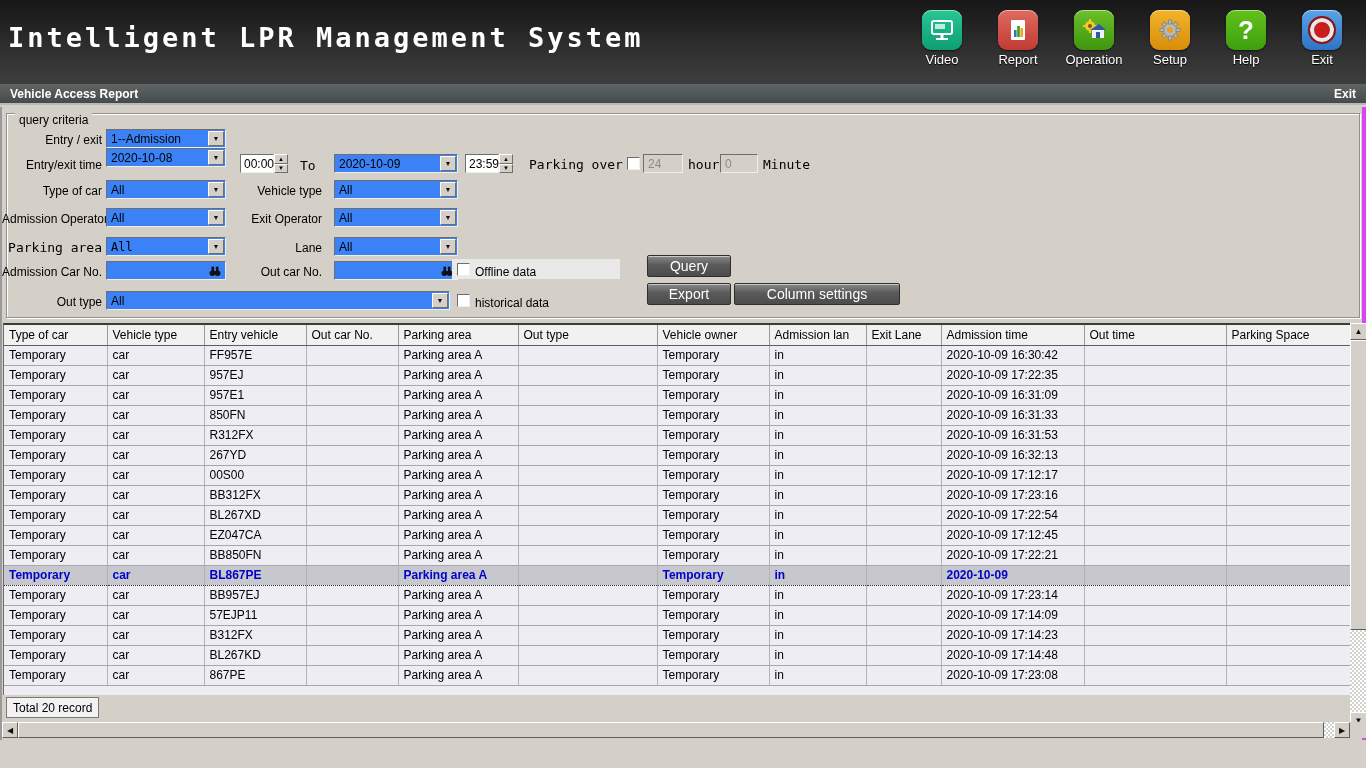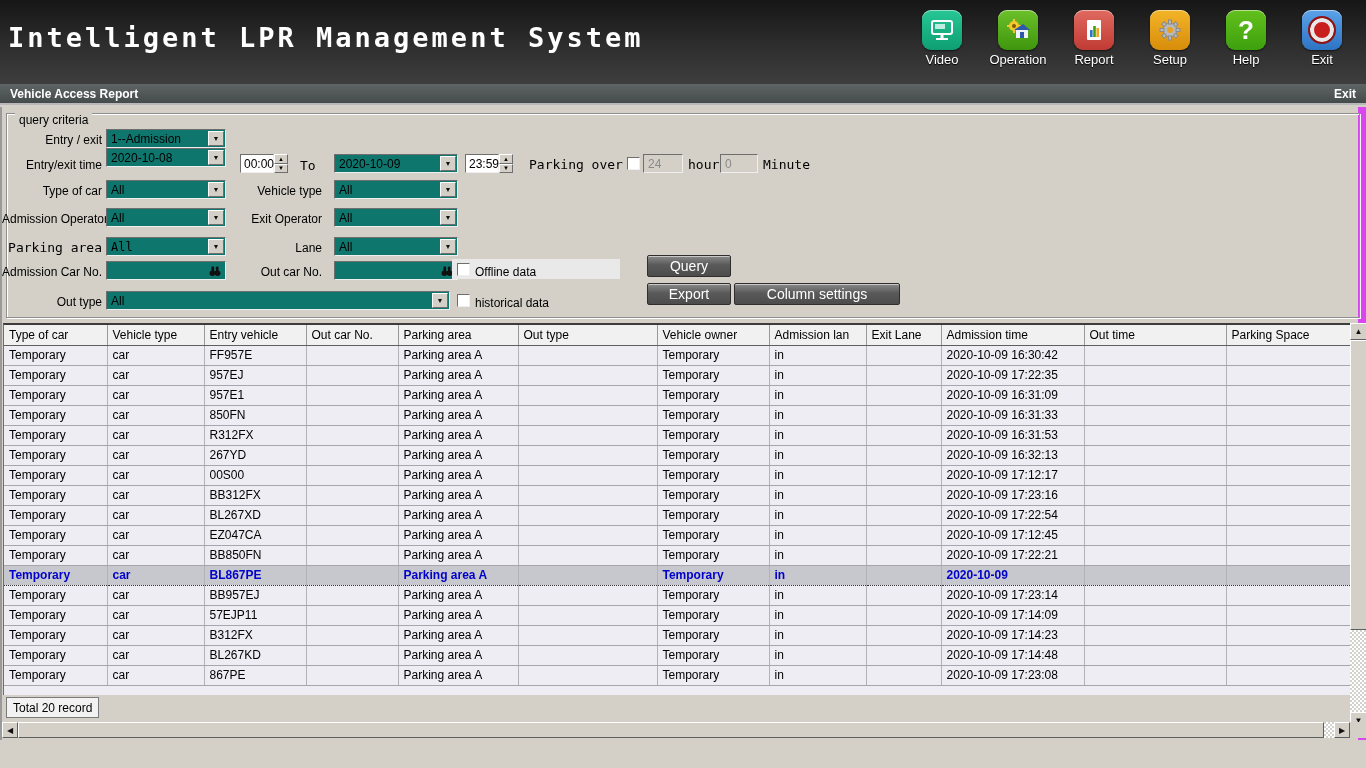--- a/index.html
+++ b/index.html
@@ -21,29 +21,29 @@
     box-shadow:inset 0 0 0 4px #e8e8e8, inset 0 0 0 6px #c81e1e; border:2px solid #8d1414; }
 
   
   .reportbar { position:absolute; left:0; top:84px; width:1366px; height:21px;
     background:linear-gradient(#5f6565,#454a4a); color:#fff; font-size:12px; font-weight:bold;
     display:flex; align-items:center; justify-content:space-between; padding:0 10px;
     border-bottom:2px solid #b8b8b8; }
 
   
   .main { position:absolute; left:0; top:107px; width:1366px; height:633px; background:#d4d0c8;
-    border-left:2px solid #9a9a9a; border-right:8px solid #d946ef; }
+    border-left:2px solid #9a9a9a; border-right:4px solid #d946ef; }
   .groupbox { position:absolute; left:4px; top:6px; width:1354px; height:205px;
     border:1px solid #8f8f8f; box-shadow:1px 1px 0 #fff inset, 1px 1px 0 #fff; }
   .legend { position:absolute; left:8px; top:-1px; background:#d4d0c8; padding:0 4px; font-size:12px; }
 
   .lbl { position:absolute; font-size:12px; text-align:right; white-space:nowrap; }
   .cjk { font-family:"DejaVu Sans Mono",monospace; font-size:13px; }
 
-  .combo, .txt { position:absolute; height:19px; background:#0f766e; font-size:12px;
+  .combo, .txt { position:absolute; height:19px; background:#3b82f6; font-size:12px;
     border:1px solid; border-color:#6e6e6e #efefef #efefef #6e6e6e;
     display:flex; align-items:center; padding-left:4px; }
   .combo .arrowbtn { position:absolute; right:1px; top:1px; width:16px; height:15px;
     background:#d4d0c8; border:1px solid; border-color:#fff #6e6e6e #6e6e6e #fff;
     display:flex; align-items:center; justify-content:center; font-size:7px; color:#111; cursor:pointer; }
   .spinbox { position:absolute; height:19px; background:#fff; font-size:12px;
     border:1px solid; border-color:#6e6e6e #efefef #efefef #6e6e6e;
     display:flex; align-items:center; padding-left:3px; }
   .spin { position:absolute; top:0; width:14px; height:19px; display:flex; flex-direction:column; }
   .spin span { flex:1; background:#d4d0c8; border:1px solid; border-color:#fff #6e6e6e #6e6e6e #fff;
@@ -109,47 +109,47 @@
           <svg width="26" height="26" viewBox="0 0 26 26">
               <rect x="3" y="4" width="20" height="13" rx="2" fill="none" stroke="#fff" stroke-width="2"></rect>
               <rect x="6" y="7" width="10" height="5" fill="#bfeee0"></rect>
               <rect x="11.5" y="17" width="3" height="4" fill="#fff"></rect>
               <rect x="7" y="21" width="12" height="2" fill="#fff"></rect>
             </svg>
         </div>
         <div class="tlabel">Video</div>
       </div>
       <div class="tool">
+        <div class="ticon" style="background: linear-gradient(rgb(224, 106, 96), rgb(192, 59, 51));">
+          <svg width="26" height="26" viewBox="0 0 26 26">
+              <rect x="6" y="3" width="14" height="20" rx="1" fill="#fff"></rect>
+              <rect x="9" y="13" width="2.6" height="7" fill="#2d74c4"></rect>
+              <rect x="12.2" y="9" width="2.6" height="11" fill="#3da00e"></rect>
+              <rect x="15.4" y="11" width="2.6" height="9" fill="#f3a428"></rect>
+            </svg>
+        </div>
+        <div class="tlabel">Report</div>
+      </div>
+      <div class="tool">
         <div class="ticon" style="background: linear-gradient(rgb(108, 192, 42), rgb(63, 150, 13));">
           <svg width="28" height="28" viewBox="0 0 28 28">
               <circle cx="10" cy="10" r="5" fill="#f6c82e"></circle>
               <circle cx="10" cy="10" r="2" fill="#7a5c00"></circle>
               <g fill="#f6c82e">
                 <rect x="9" y="3" width="2" height="3"></rect>
                 <rect x="9" y="14" width="2" height="3"></rect>
                 <rect x="3" y="9" width="3" height="2"></rect>
                 <rect x="14" y="9" width="3" height="2"></rect>
               </g>
               <polygon points="10,14 19,8 26,14" fill="#2d59a8"></polygon>
               <rect x="12" y="14" width="12" height="8" fill="#eef3fa"></rect>
               <rect x="16" y="16" width="4" height="6" fill="#2d59a8"></rect>
             </svg>
         </div>
         <div class="tlabel">Operation</div>
-      </div>
-      <div class="tool">
-        <div class="ticon" style="background: linear-gradient(rgb(224, 106, 96), rgb(192, 59, 51));">
-          <svg width="26" height="26" viewBox="0 0 26 26">
-              <rect x="6" y="3" width="14" height="20" rx="1" fill="#fff"></rect>
-              <rect x="9" y="13" width="2.6" height="7" fill="#2d74c4"></rect>
-              <rect x="12.2" y="9" width="2.6" height="11" fill="#3da00e"></rect>
-              <rect x="15.4" y="11" width="2.6" height="9" fill="#f3a428"></rect>
-            </svg>
-        </div>
-        <div class="tlabel">Report</div>
       </div>
       <div class="tool">
         <div class="ticon" style="background: linear-gradient(rgb(243, 180, 40), rgb(216, 141, 11));">
           <svg width="28" height="28" viewBox="0 0 28 28">
               <g fill="#b9b9b9" stroke="#8b8b8b" stroke-width="1">
                 <circle cx="14" cy="14" r="7"></circle>
                 <rect x="12.5" y="4" width="3" height="4"></rect>
                 <rect x="12.5" y="20" width="3" height="4"></rect>
                 <rect x="4" y="12.5" width="4" height="3"></rect>
                 <rect x="20" y="12.5" width="4" height="3"></rect>

